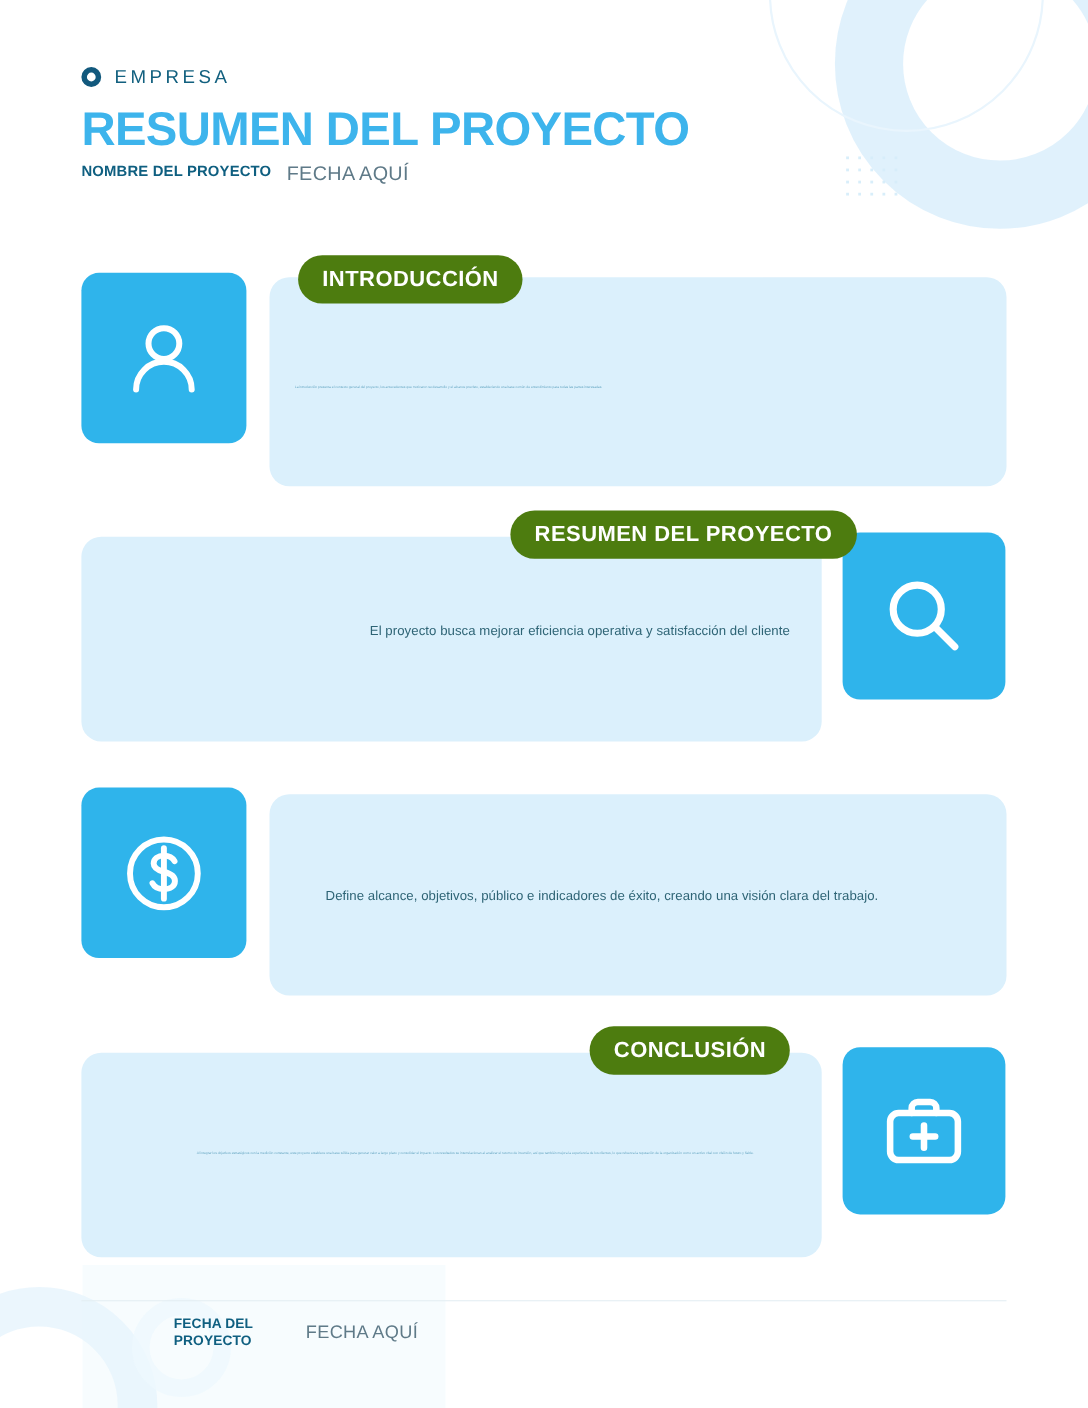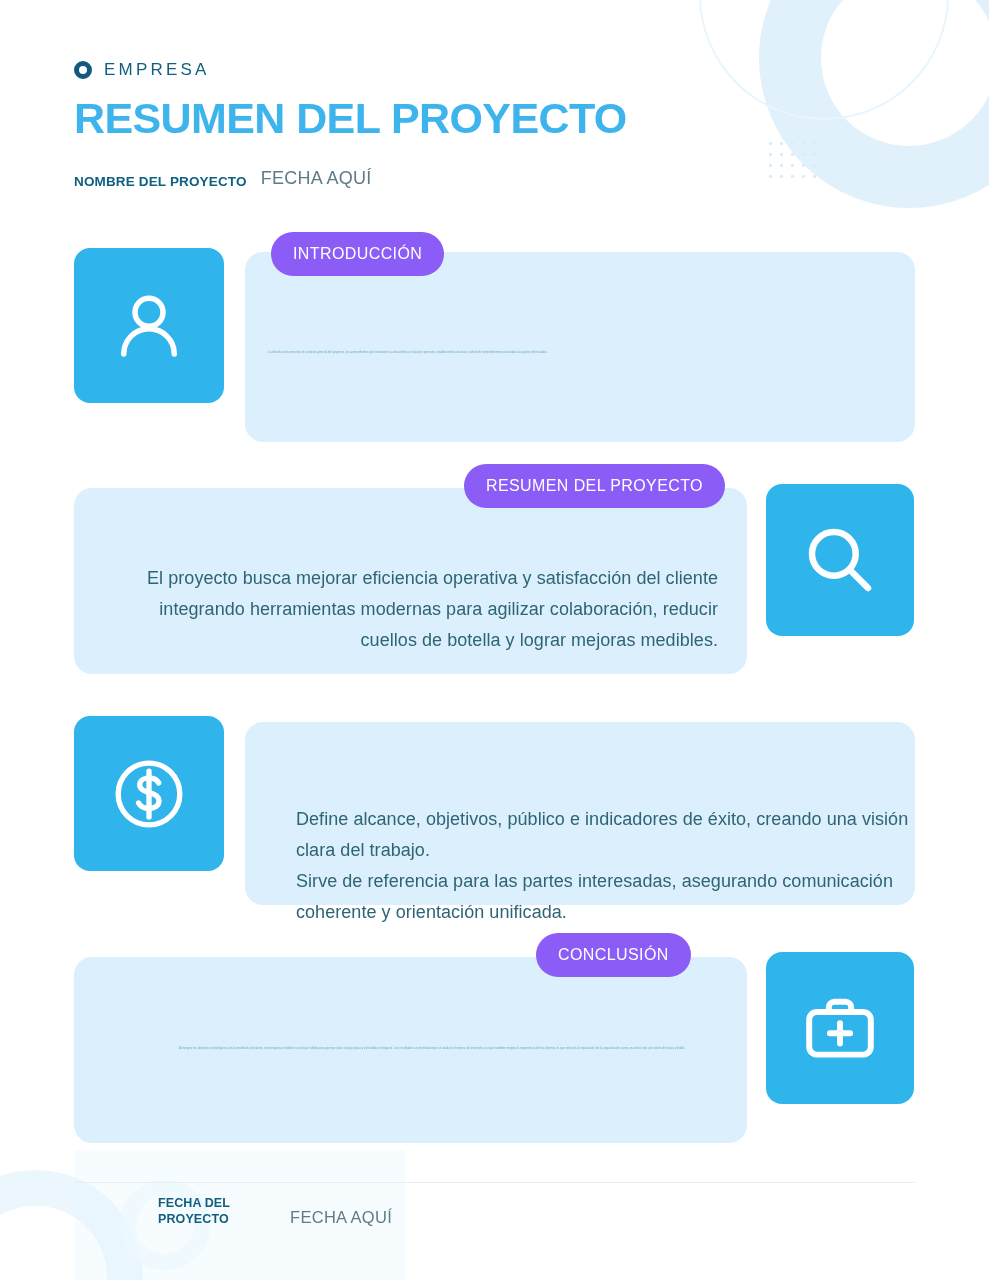--- a/index.html
+++ b/index.html
@@ -111,23 +111,23 @@
   .main-title {
     margin-top: 17px;
     font-size: 43px;
     font-weight: 800;
     letter-spacing: -0.6px;
     color: #3db4ec;
     line-height: 1;
   }
 
   .subline {
-    margin-top: 28px;
+    margin-top: 8px;
     display: flex;
-    align-items: flex-end;
+    align-items: flex-start;
     gap: 14px;
   }
   .subline-label {
     font-size: 13.5px;
     font-weight: 800;
     letter-spacing: 0.15px;
     color: #0f5f80;
   }
   .subline-value {
     font-size: 18px;
@@ -137,44 +137,44 @@
   }
 
   
   .card {
     position: absolute;
     background: #dbf0fc;
     border-radius: 18px;
   }
   .tabchip {
     position: absolute;
-    background: #8b5cf6;
+    background: #4d7c0f;
     color: #ffffff;
     border-radius: 22px;
-    font-size: 16px;
-    font-weight: 400;
+    font-size: 20px;
+    font-weight: 700;
     letter-spacing: .4px;
     display: flex;
     align-items: center;
     padding: 0 22px;
     height: 44px;
     white-space: nowrap;
   }
   .iconbox {
     position: absolute;
     background: #2fb4eb;
     border-radius: 16px;
     display: flex;
     align-items: center;
     justify-content: center;
   }
   .body-text {
     position: absolute;
     color: #2e6475;
-    font-size: 18px;
+    font-size: 12px;
     line-height: 1.72;
     letter-spacing: .05px;
   }
   .tiny-text {
     position: absolute;
     color: #6aa9c4;
     font-size: 3px;
     line-height: 1.5;
     letter-spacing: 0;
     white-space: nowrap;
@@ -187,21 +187,21 @@
     left: 0; right: 0;
     bottom: 52px;
     height: 46px;
   }
   .footer-rule {
     position: absolute;
     top: 0; left: 74px; right: 74px;
     height: 1px;
     background: #e4eef3;
   }
-  .foot-group { position: absolute; top: 14px; display: flex; align-items: flex-end; gap: 12px; }
+  .foot-group { position: absolute; top: 14px; display: flex; align-items: center; }
   .foot-left  { left: 158px; }
   .foot-right { left: 545px; }
   .foot-label {
     font-size: 12.5px;
     font-weight: 800;
     color: #0f5f80;
     letter-spacing: .1px;
     line-height: 1.25;
   }
   .foot-label.wrapped { width: 120px; }
@@ -257,37 +257,35 @@
     <svg width="82" height="82" viewBox="0 0 24 24" fill="none" stroke="#ffffff" stroke-width="1.9" stroke-linecap="round" stroke-linejoin="round">
       <circle cx="10.2" cy="10.2" r="6.4"></circle>
       <line x1="15.0" y1="15.0" x2="20.2" y2="20.2"></line>
     </svg>
   </div>
 
   <div class="tabchip" style="left:464px; top:464px;">RESUMEN DEL PROYECTO</div>
 
   <div class="body-text align-right" style="left:110px; top:563px; width:608px;">
     <div>El proyecto busca mejorar eficiencia operativa y satisfacción del cliente</div>
-    <div>integrando herramientas modernas para agilizar colaboración, reducir cuellos de botella y lograr mejoras medibles.</div>
   </div>
 
   <div class="card" style="left:245px; top:722px; width:670px; height:183px;"></div>
 
   <div class="iconbox" style="left:74px; top:716px; width:150px; height:155px;">
     <svg width="86" height="86" viewBox="0 0 24 24" fill="none" stroke="#ffffff" stroke-width="1.5" stroke-linecap="round" stroke-linejoin="round">
       <circle cx="12" cy="12" r="8.6"></circle>
       <path d="M14.7 8.9c-.5-.9-1.5-1.4-2.7-1.4-1.5 0-2.6.8-2.6 2s1 1.7 2.6 2.1c1.7.4 2.8 1 2.8 2.3 0 1.3-1.2 2.1-2.8 2.1-1.3 0-2.4-.5-2.9-1.5"></path>
       <line x1="12" y1="5.6" x2="12" y2="18.4"></line>
     </svg>
   </div>
 
 
   <div class="body-text" style="left:272px; top:804px; width:630px;margin-left:24px;">
     <div>Define alcance, objetivos, público e indicadores de éxito, creando una visión clara del trabajo.</div>
-    <div>Sirve de referencia para las partes interesadas, asegurando comunicación coherente y orientación unificada.</div>
   </div>
 
   <div class="card" style="left:74px; top:957px; width:673px; height:186px;"></div>
 
   <div class="iconbox" style="left:766px; top:952px; width:148px; height:152px;">
     <svg width="84" height="84" viewBox="0 0 24 24" fill="none" stroke="#ffffff" stroke-width="1.7" stroke-linecap="round" stroke-linejoin="round">
       <rect x="3.2" y="7.4" width="17.6" height="12.2" rx="2.2"></rect>
       <path d="M8.8 7.4V6.1a1.6 1.6 0 0 1 1.6-1.6h3.2a1.6 1.6 0 0 1 1.6 1.6v1.3"></path>
       <line x1="12" y1="10.6" x2="12" y2="16.4"></line>
       <line x1="9.1" y1="13.5" x2="14.9" y2="13.5"></line>

